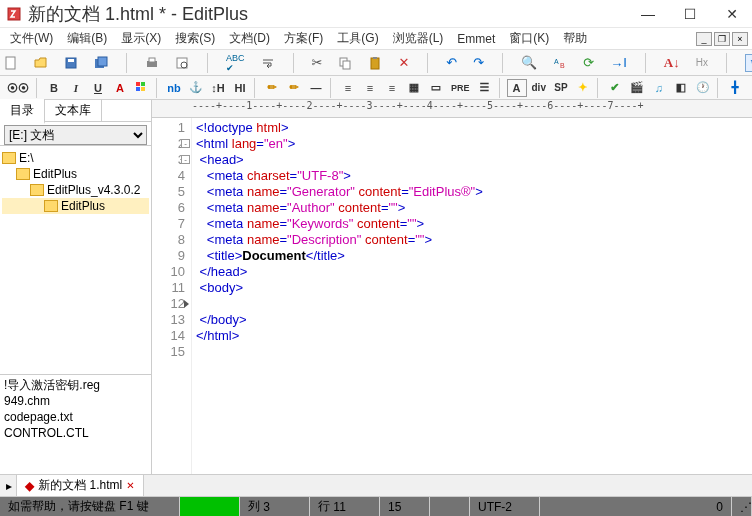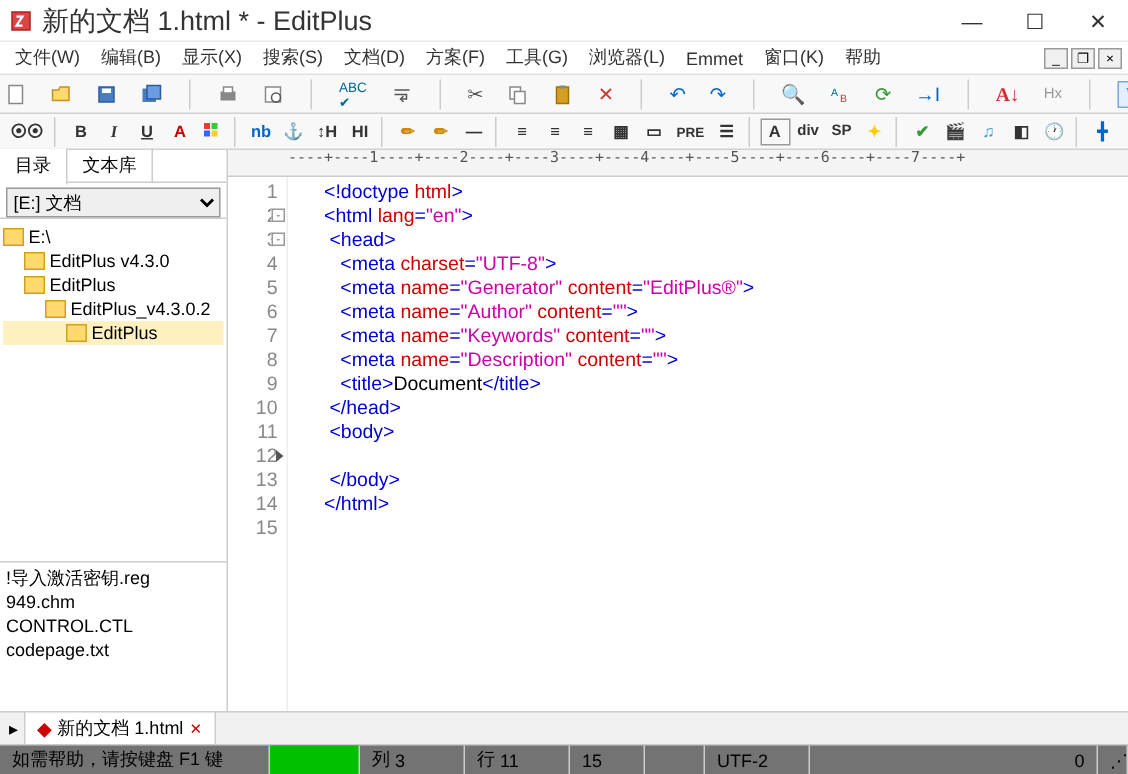--- a/index.html
+++ b/index.html
@@ -38,26 +38,26 @@
 .flist { height: 100px; border-top: 1px solid #ccc; overflow-y: scroll; padding: 2px 4px; font-size: 12px; line-height: 16px; }
 .filter { height: 22px; border-top: 1px solid #ccc; display: flex; align-items: center; }
 .filter select { width: 100%; font-size: 12px; height: 20px; border: 1px solid #999; }
 .right { flex: 1; display: flex; flex-direction: column; min-width: 0; }
 .ruler { height: 18px; background: #f4f4f4; border-bottom: 1px solid #ccc; font-family: monospace; font-size: 10px; color: #555; white-space: nowrap; overflow: hidden; padding-left: 40px; letter-spacing: 0; }
 .editor { flex: 1; display: flex; background: #fff; font-family: Consolas, "Courier New", monospace; font-size: 13px; overflow: auto; }
 .gutter { width: 40px; background: #fff; color: #888; text-align: right; padding: 2px 6px 2px 2px; line-height: 16px; border-right: 1px solid #eee; }
 .gutter div { height: 16px; position: relative; }
 .gutter .mark { position: absolute; right: -4px; top: 4px; width: 0; height: 0; border-top: 4px solid transparent; border-bottom: 4px solid transparent; border-left: 5px solid #555; }
 .gutter .fold { position: absolute; right: -5px; top: 3px; width: 9px; height: 9px; border: 1px solid #999; background: #fff; font-size: 8px; line-height: 7px; text-align: center; color: #666; }
-.code { padding: 2px 4px; line-height: 16px; white-space: pre; margin-left: 20px; }
+.code { padding: 2px 4px; line-height: 16px; white-space: pre; }
 .code div { height: 16px; }
 .t-blue { color: #0000cc; }
 .t-red { color: #cc0000; }
 .t-mag { color: #cc00aa; }
-.t-black { color: #000; }
+.t-black { color: #000; font-weight: bold; }
 .doctabs { height: 22px; background: #f0f0f0; border-top: 1px solid #ccc; display: flex; align-items: center; padding: 0 2px; }
 .doctab { display: flex; align-items: center; padding: 2px 8px; background: #fff; border: 1px solid #ccc; font-size: 12px; gap: 4px; }
 .doctab .red { color: #c00; font-weight: bold; }
 .doctab .close { color: #c00; font-size: 10px; }
 .status { height: 20px; background: #737373; border-top: 1px solid #ccc; display: flex; align-items: center; font-size: 12px; }
 .status .cell { padding: 0 8px; border-right: 1px solid #ccc; height: 100%; display: flex; align-items: center; }
 .status .green { background: #00c000; width: 60px; }
 </style>
 </head>
 <body>
@@ -262,43 +262,38 @@
     </div>
     <div class="tree" id="tree">
         <div class="treeitem">
           <span class="ind" style="width:0px"></span>
           <span class="fico"></span>
           <span>E:\</span>
         </div>
         <div class="treeitem">
           <span class="ind" style="width:14px"></span>
           <span class="fico"></span>
-          <span>EditPlus v4.3.0</span>
-        </div>
-        <div class="treeitem">
-          <span class="ind" style="width:14px"></span>
-          <span class="fico"></span>
           <span>EditPlus</span>
         </div>
         <div class="treeitem">
           <span class="ind" style="width:28px"></span>
           <span class="fico"></span>
           <span>EditPlus_v4.3.0.2</span>
         </div>
         <div class="treeitem sel">
           <span class="ind" style="width:42px"></span>
           <span class="fico"></span>
           <span>EditPlus</span>
         </div>
       </div>
     <div class="flist" id="flist">
         <div>!导入激活密钥.reg</div>
         <div>949.chm</div>
+        <div>codepage.txt</div>
         <div>CONTROL.CTL</div>
-        <div>codepage.txt</div>
       </div>
   </div>
 
   <div class="right">
     <div class="ruler">----+----1----+----2----+----3----+----4----+----5----+----6----+----7----+</div>
     <div class="editor">
       <div class="gutter" id="gutter">
           <div>1</div>
           <div>2<span class="fold">-</span></div>
           <div>3<span class="fold">-</span></div>

